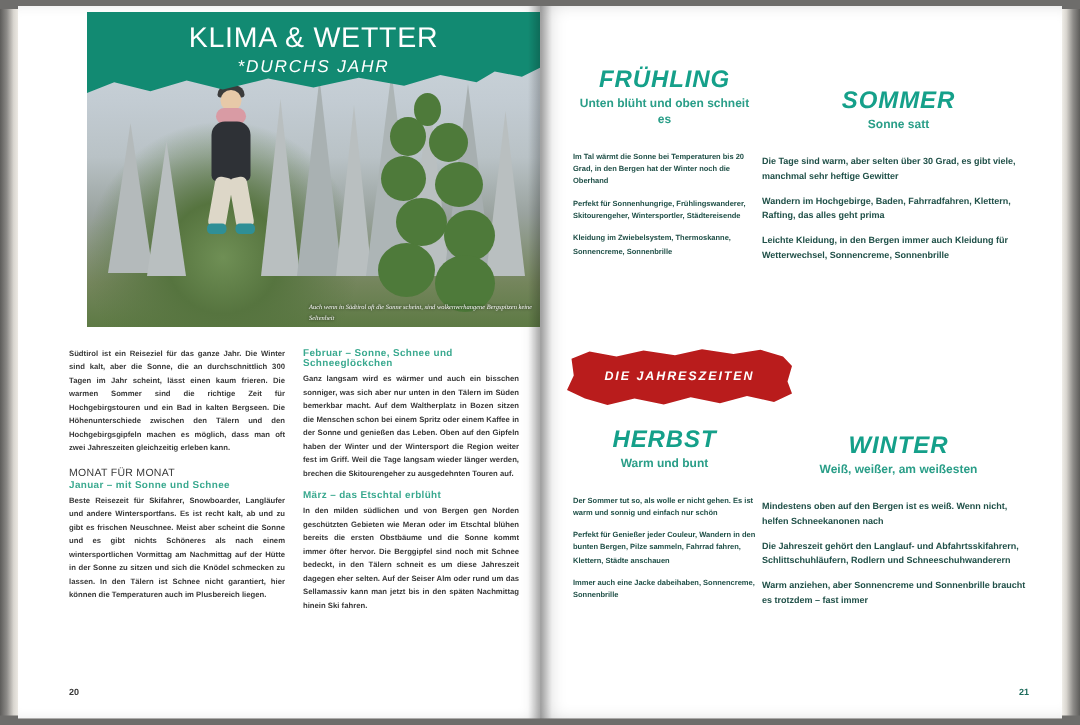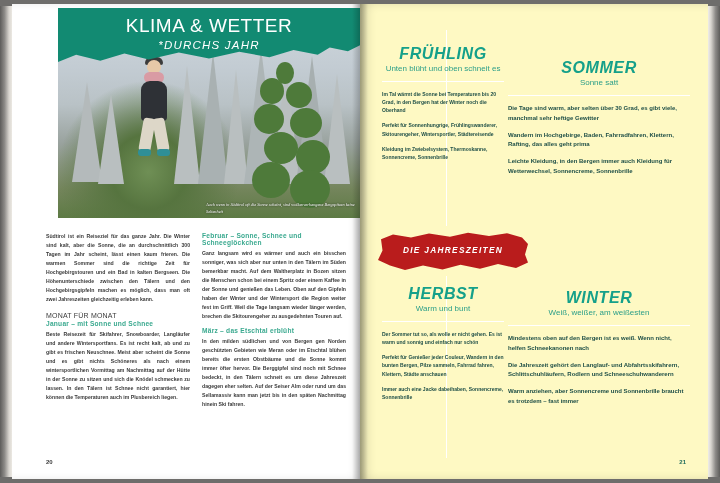--- a/index.html
+++ b/index.html
@@ -12,21 +12,21 @@
 
   
   .page-left{
     position:absolute;left:12px;top:4px;width:348px;height:475px;
     background:#ffffff;
     box-shadow:inset -6px 0 12px -6px rgba(0,0,0,.30);
     overflow:hidden;
   }
   .page-right{
     position:absolute;left:360px;top:4px;width:348px;height:475px;
-    background:#fef9c3;
+    background:#ffffff;
     box-shadow:inset 8px 0 14px -6px rgba(0,0,0,.33);
     overflow:hidden;
   }
   
   .edge-left{position:absolute;left:0;top:6px;width:13px;height:471px;
     background:linear-gradient(90deg,#5d5c5a 0%,#8d8b88 35%,#d9d6d0 70%,#f2efe9 100%);}
   .edge-right{position:absolute;left:707px;top:6px;width:13px;height:471px;
     background:linear-gradient(270deg,#5d5c5a 0%,#8d8b88 35%,#d9d6d0 70%,#f7f5f0 100%);}
   .gutter{position:absolute;left:352px;top:4px;width:16px;height:475px;
     background:linear-gradient(90deg,rgba(0,0,0,0) 0%,rgba(0,0,0,.20) 45%,rgba(0,0,0,.22) 55%,rgba(0,0,0,0) 100%);
@@ -82,21 +82,21 @@
   h2.sec{margin:8px 0 1px 0;color:#3a3a3a;font-size:7px;font-weight:normal;letter-spacing:.2px;}
   h3.month{margin:0 0 3px 0;color:#3aa98f;font-size:6.6px;font-weight:bold;letter-spacing:.25px;}
   .folio{position:absolute;bottom:14px;font-size:6px;font-weight:bold;color:#3a3a3a;}
   .folio-l{left:34px;}
   .folio-r{right:22px;color:#1d6b5b;}
 
   
   .quad{position:absolute;}
   .q-head{text-align:center;}
   .q-title{color:#15a08a;font-size:16px;font-weight:bold;font-style:italic;letter-spacing:.6px;line-height:1;}
-  .q-sub{color:#2a9e88;font-size:8px;line-height:1.35;margin-top:2px;font-weight:400;}
+  .q-sub{color:#2a9e88;font-size:8px;line-height:1.35;margin-top:2px;font-weight:700;}
   .rule{height:1.4px;background:#ffffff;margin:6px 0 8px 0;}
   .vrule{position:absolute;width:1.4px;background:#ffffff;}
   .q-body p{margin:0 0 7px 0;color:#205048;font-weight:bold;}
   .small p{font-size:5.0px;line-height:1.62;}
   .big p{font-size:6.0px;line-height:1.62;}
 
   .jz-brush{
     position:absolute;left:378px;top:232px;width:150px;height:40px;background:#b91c1c;
     clip-path:polygon(2% 18%,10% 6%,22% 14%,34% 4%,48% 12%,60% 2%,74% 10%,86% 3%,96% 14%,100% 30%,
       98% 56%,100% 76%,92% 90%,80% 80%,68% 92%,55% 82%,43% 94%,30% 84%,18% 95%,8% 84%,0 70%,3% 46%);

